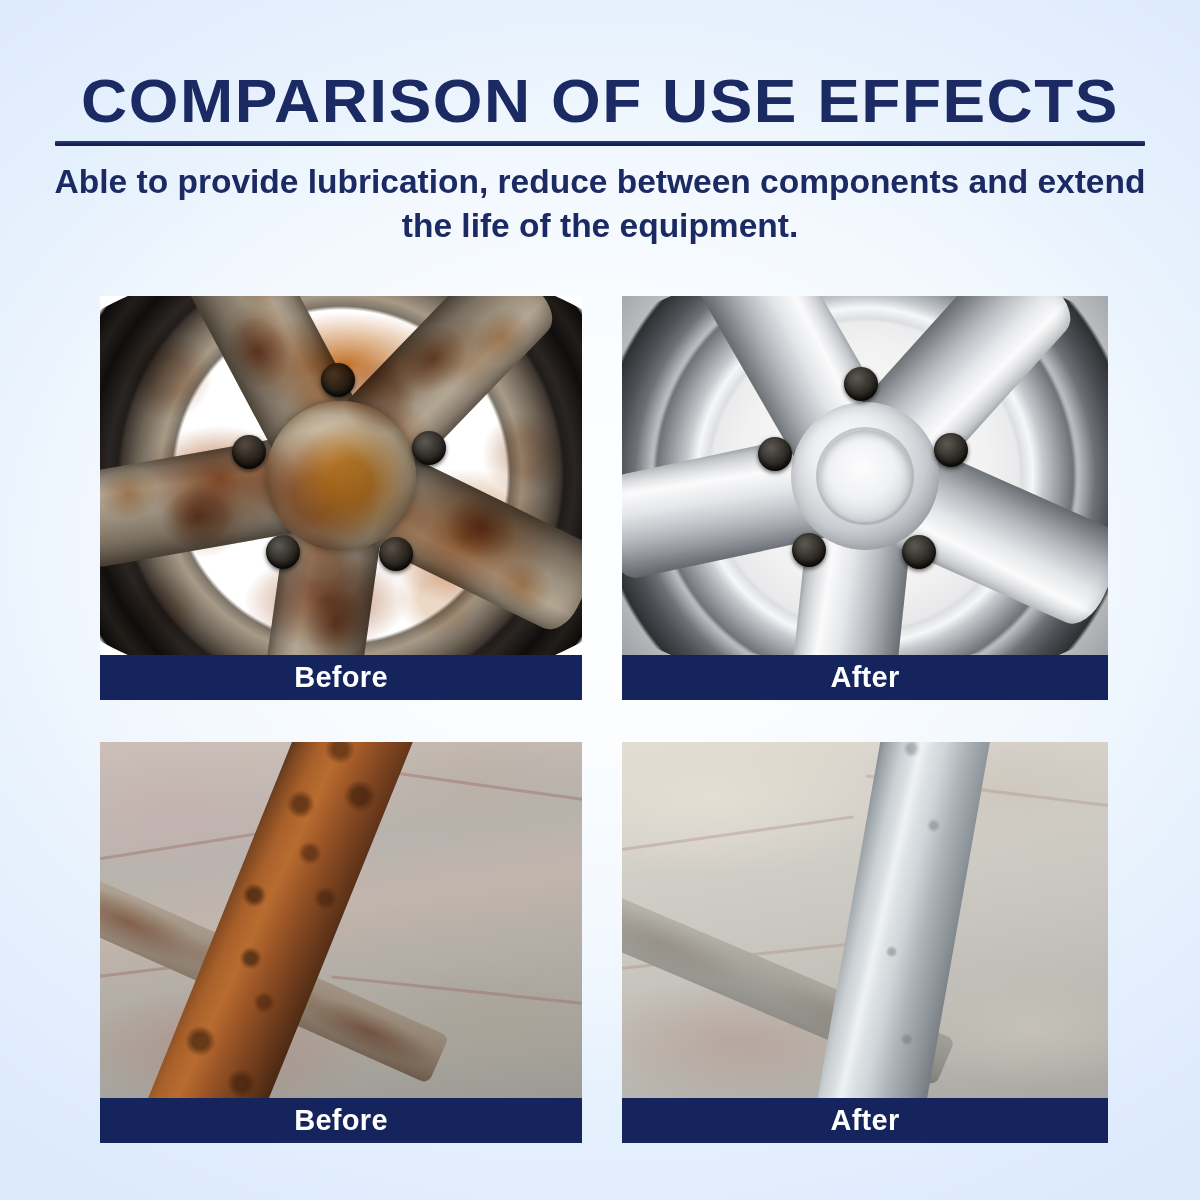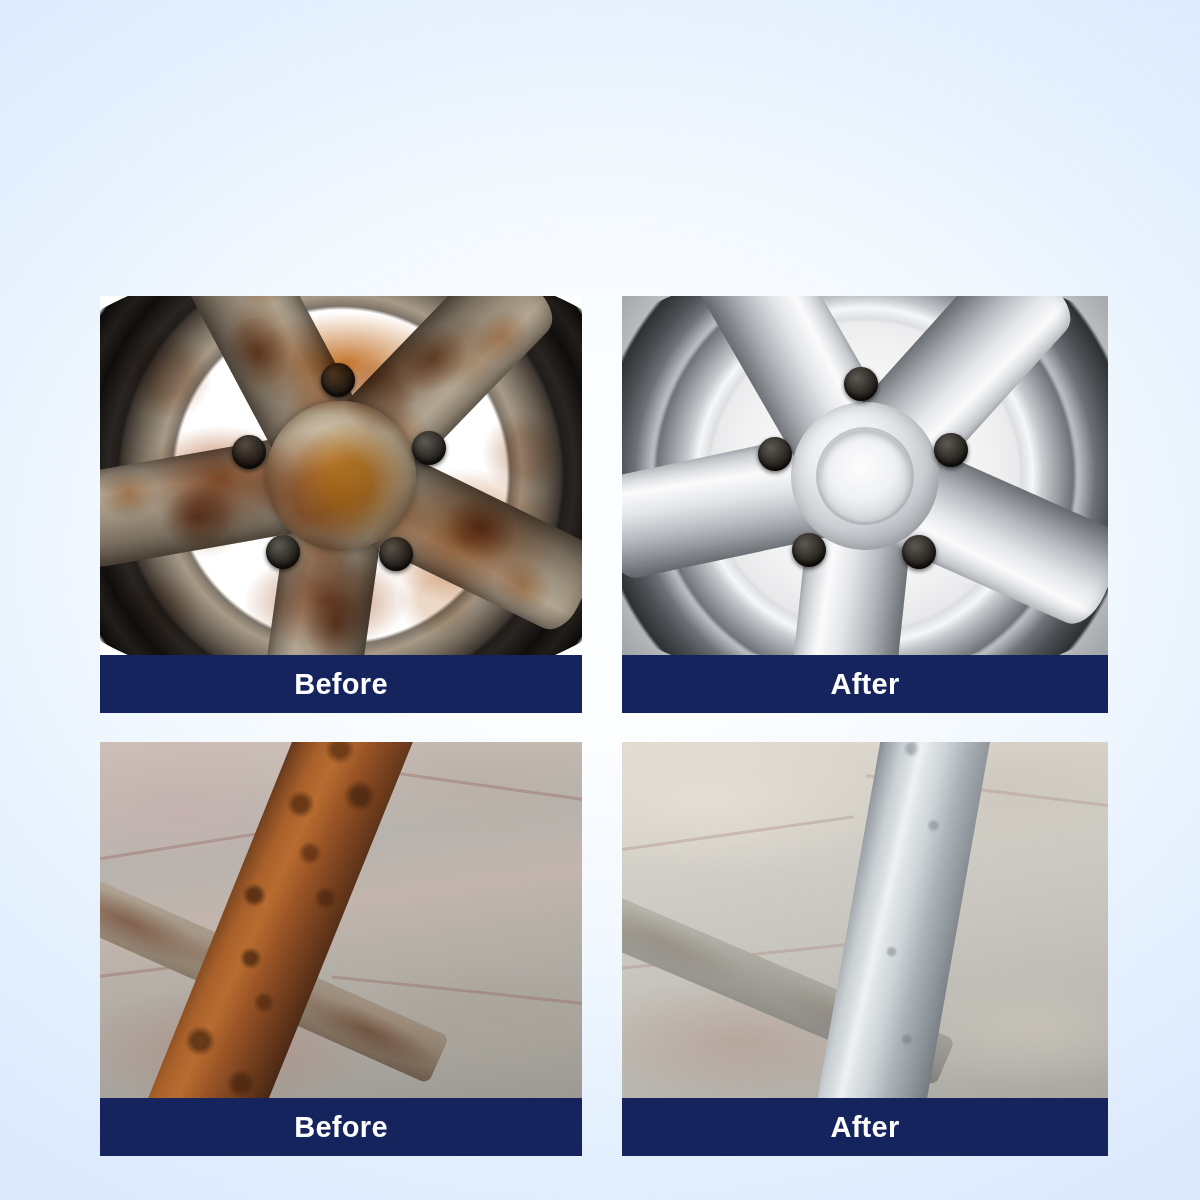--- a/index.html
+++ b/index.html
@@ -57,21 +57,21 @@
 
   .photo {
     position:relative;
     width:100%;
     overflow:hidden;
     background:#cfcfcf;
   }
 
   .caption {
     width:100%;
-    height:58px;
+    height:45px;
     background:#15245c;
     color:#ffffff;
     font-size:29px;
     font-weight:600;
     display:flex;
     align-items:center;
     justify-content:center;
     letter-spacing:0.3px;
   }
 
@@ -370,20 +370,25 @@
     background:
       radial-gradient(ellipse 30% 60% at 26% 50%, rgba(150,110,90,.45), transparent 72%),
       radial-gradient(ellipse 26% 54% at 74% 50%, rgba(140,100,80,.4), transparent 74%);
   }
 </style>
 </head>
 <body>
 
 <div id="page">
 
+  <div id="header">
+    <div class="title">COMPARISON OF USE EFFECTS</div>
+    <div class="rule"></div>
+    <div class="subtitle">Able to provide lubrication, reduce between components and extend the life of the equipment.</div>
+  </div>
 
   <div class="panel" style="left:100px; top:296px; width:482px;">
     <div class="photo wheel-scene" style="height:359px;">
       <div class="layer">
         <div class="wheel-tire"></div>
         <div class="wheel-rim"></div>
 
         <div class="spoke" style="transform:rotate(8deg);"></div>
         <div class="spoke" style="transform:rotate(80deg);"></div>
         <div class="spoke" style="transform:rotate(152deg);"></div>

